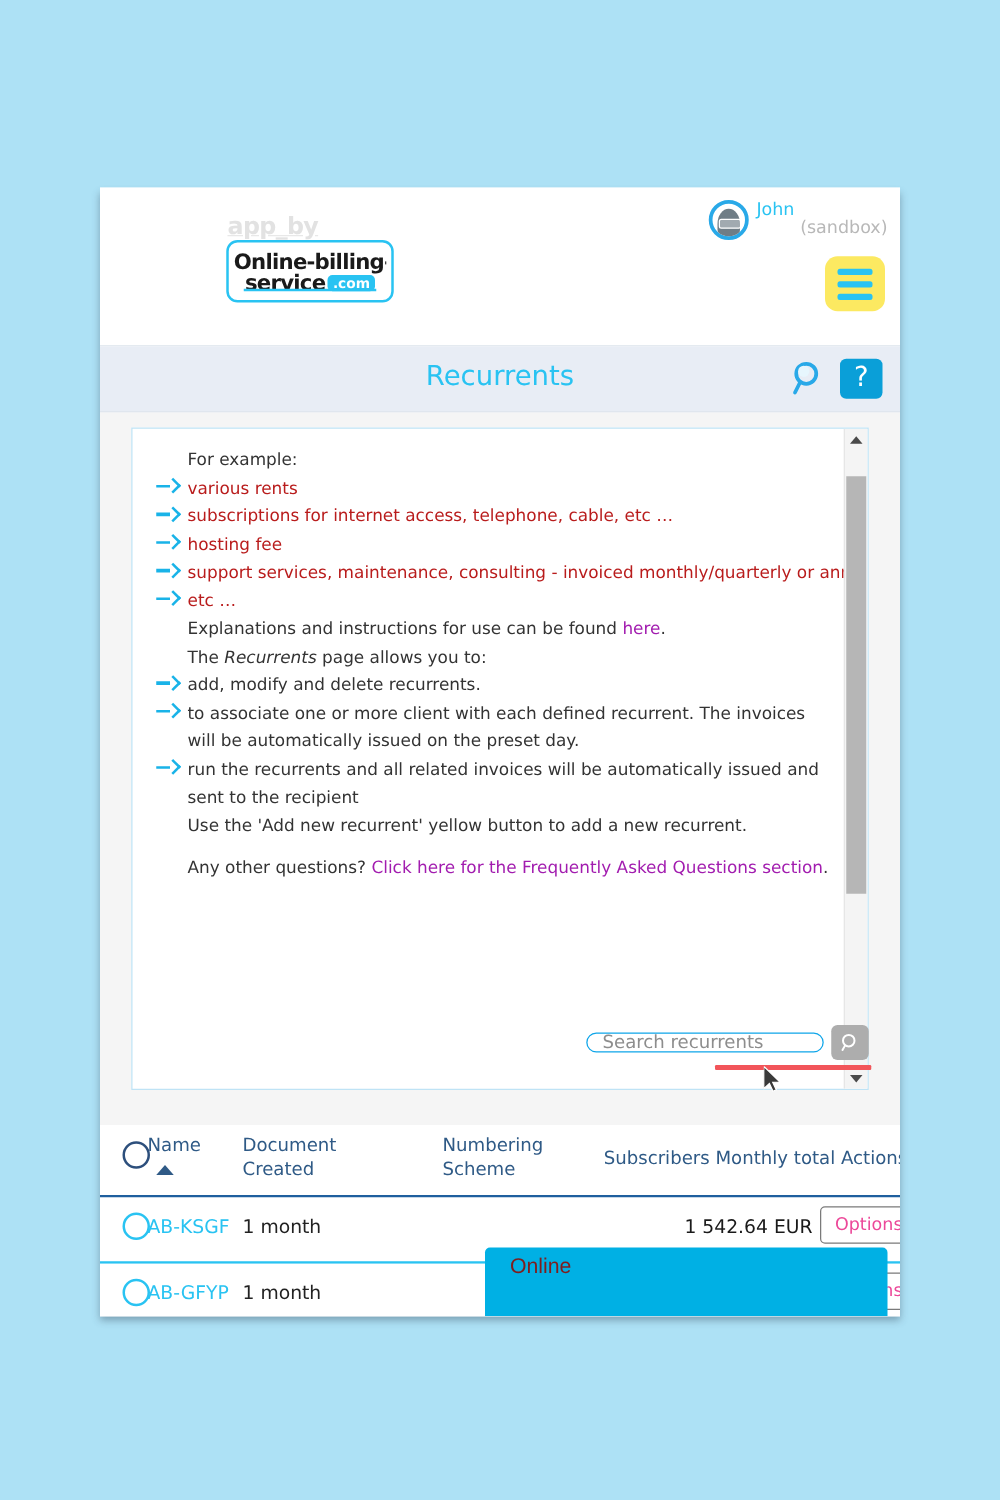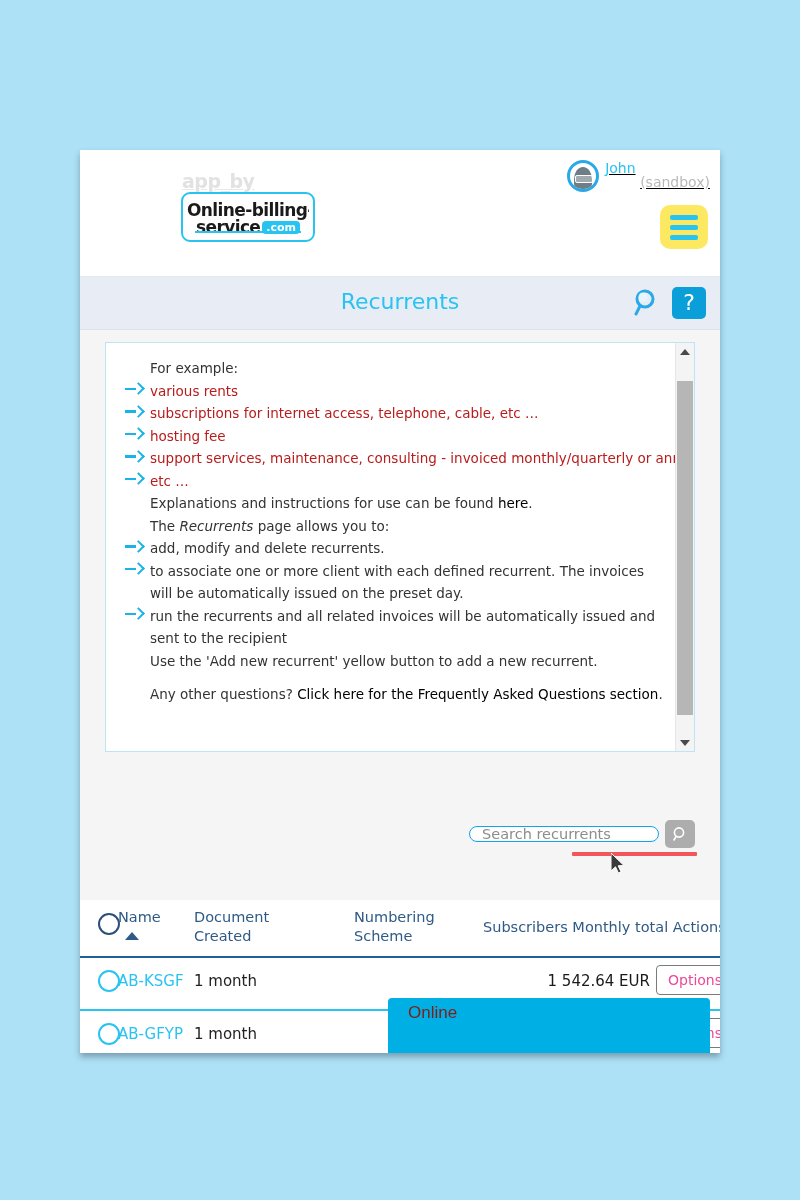--- a/index.html
+++ b/index.html
@@ -116,21 +116,20 @@
     left: 5px; top: 12px;
     width: 16px; height: 6px;
     border: 1.5px solid #ffffff;
     border-radius: 2px;
     background: rgba(255,255,255,0.35);
   }
   .user-names {
     margin-left: 6px;
     line-height: 14px;
     padding-top: 1px;
-    text-decoration: underline;
   }
   .user-name {
     font-family: "DejaVu Sans", sans-serif;
     font-size: 14px;
     color: #29c3f2;
     display: block;
   }
   .user-sandbox {
     font-family: "DejaVu Sans", sans-serif;
     font-size: 14px;
@@ -198,21 +197,21 @@
     background: #f5f5f5;
     padding: 0;
     position: relative;
     height: 570px;
   }
 
   
   .info-panel {
     position: absolute;
     left: 25px; top: 12px;
-    width: 590px; height: 410px;
+    width: 590px; height: 530px;
     background: #ffffff;
     border: 1px solid #bfe3f5;
     box-sizing: border-box;
     overflow: hidden;
   }
   .info-scroll {
     position: absolute;
     left: 0; top: 0; right: 18px; bottom: 0;
     padding: 14px 10px 10px 14px;
     box-sizing: border-box;
@@ -238,21 +237,21 @@
   }
   .info-line.arrow::after {
     content: "";
     position: absolute;
     left: 14px; top: 4.5px;
     width: 7px; height: 7px;
     border-top: 2.5px solid #19b3e8;
     border-right: 2.5px solid #19b3e8;
     transform: rotate(45deg);
   }
-  .info-line .lnk { color: #000000; cursor: pointer; }
+  .info-line .lnk { color: #a21caf; cursor: pointer; }
   .info-line em { font-style: italic; }
   .info-spacer { height: 11px; }
 
   
   .sbar {
     position: absolute;
     right: 0; top: 0; bottom: 0;
     width: 18px;
     background: #f4f4f4;
     border-left: 1px solid #e6e6e6;

